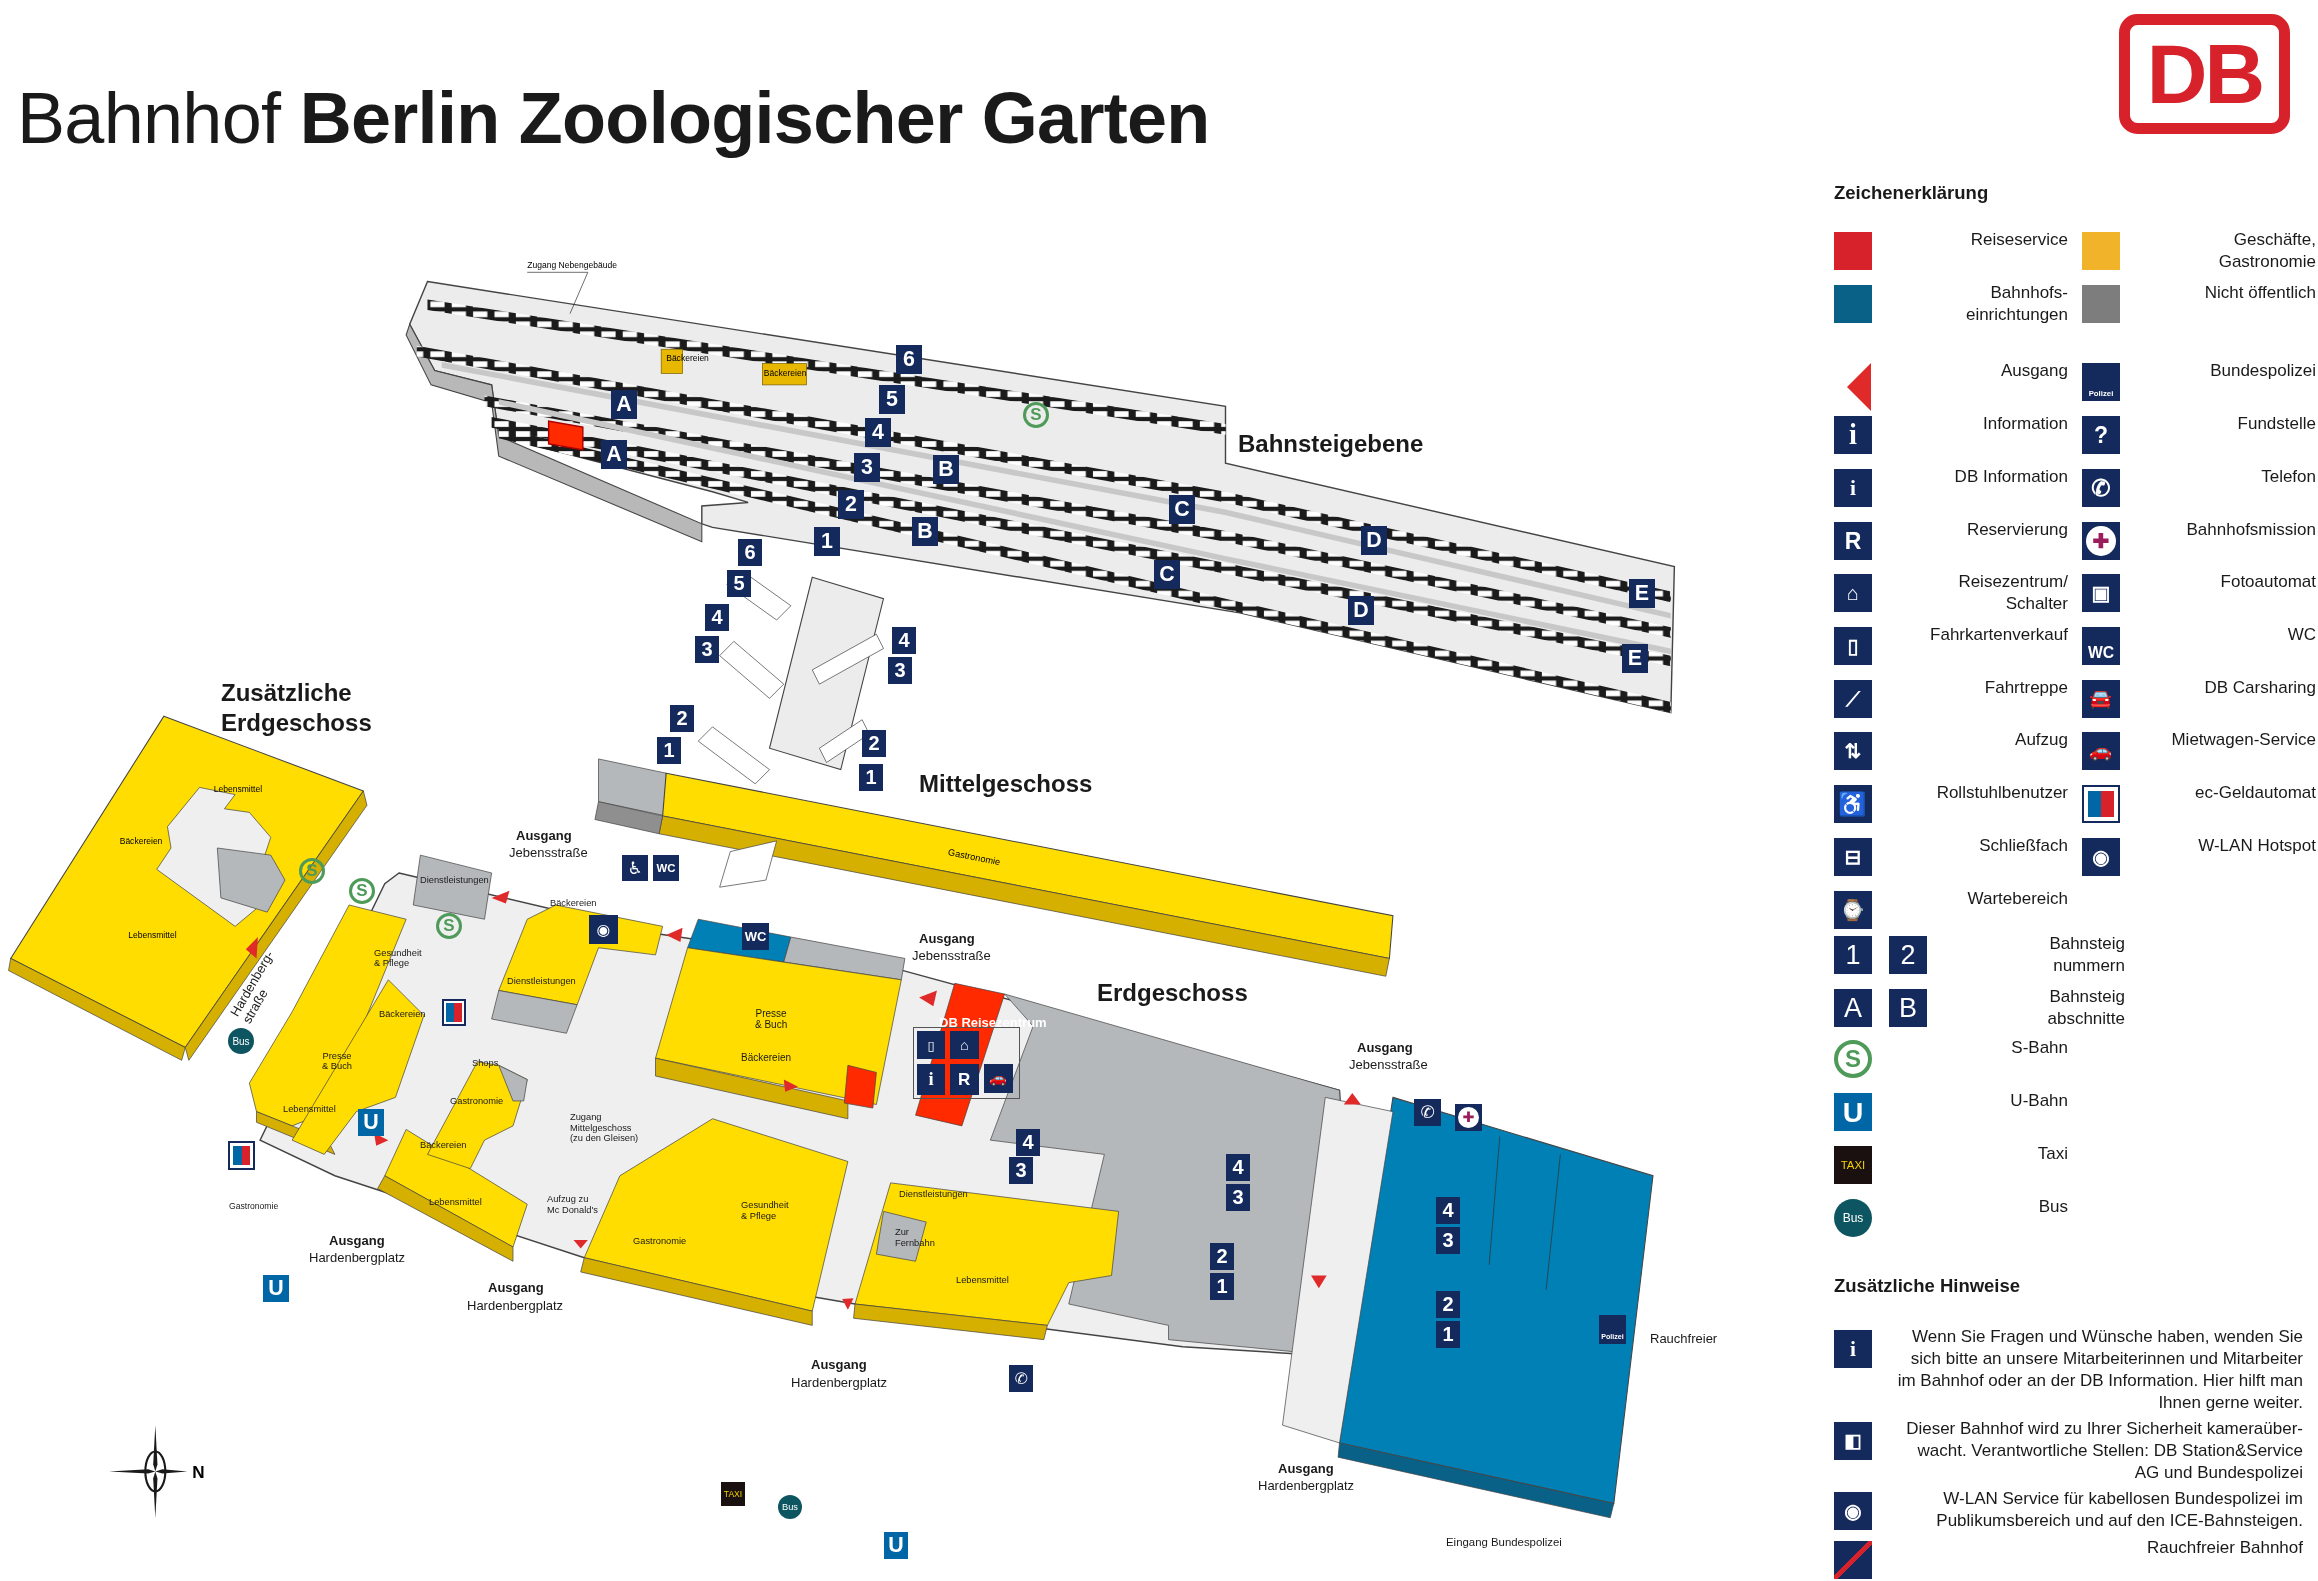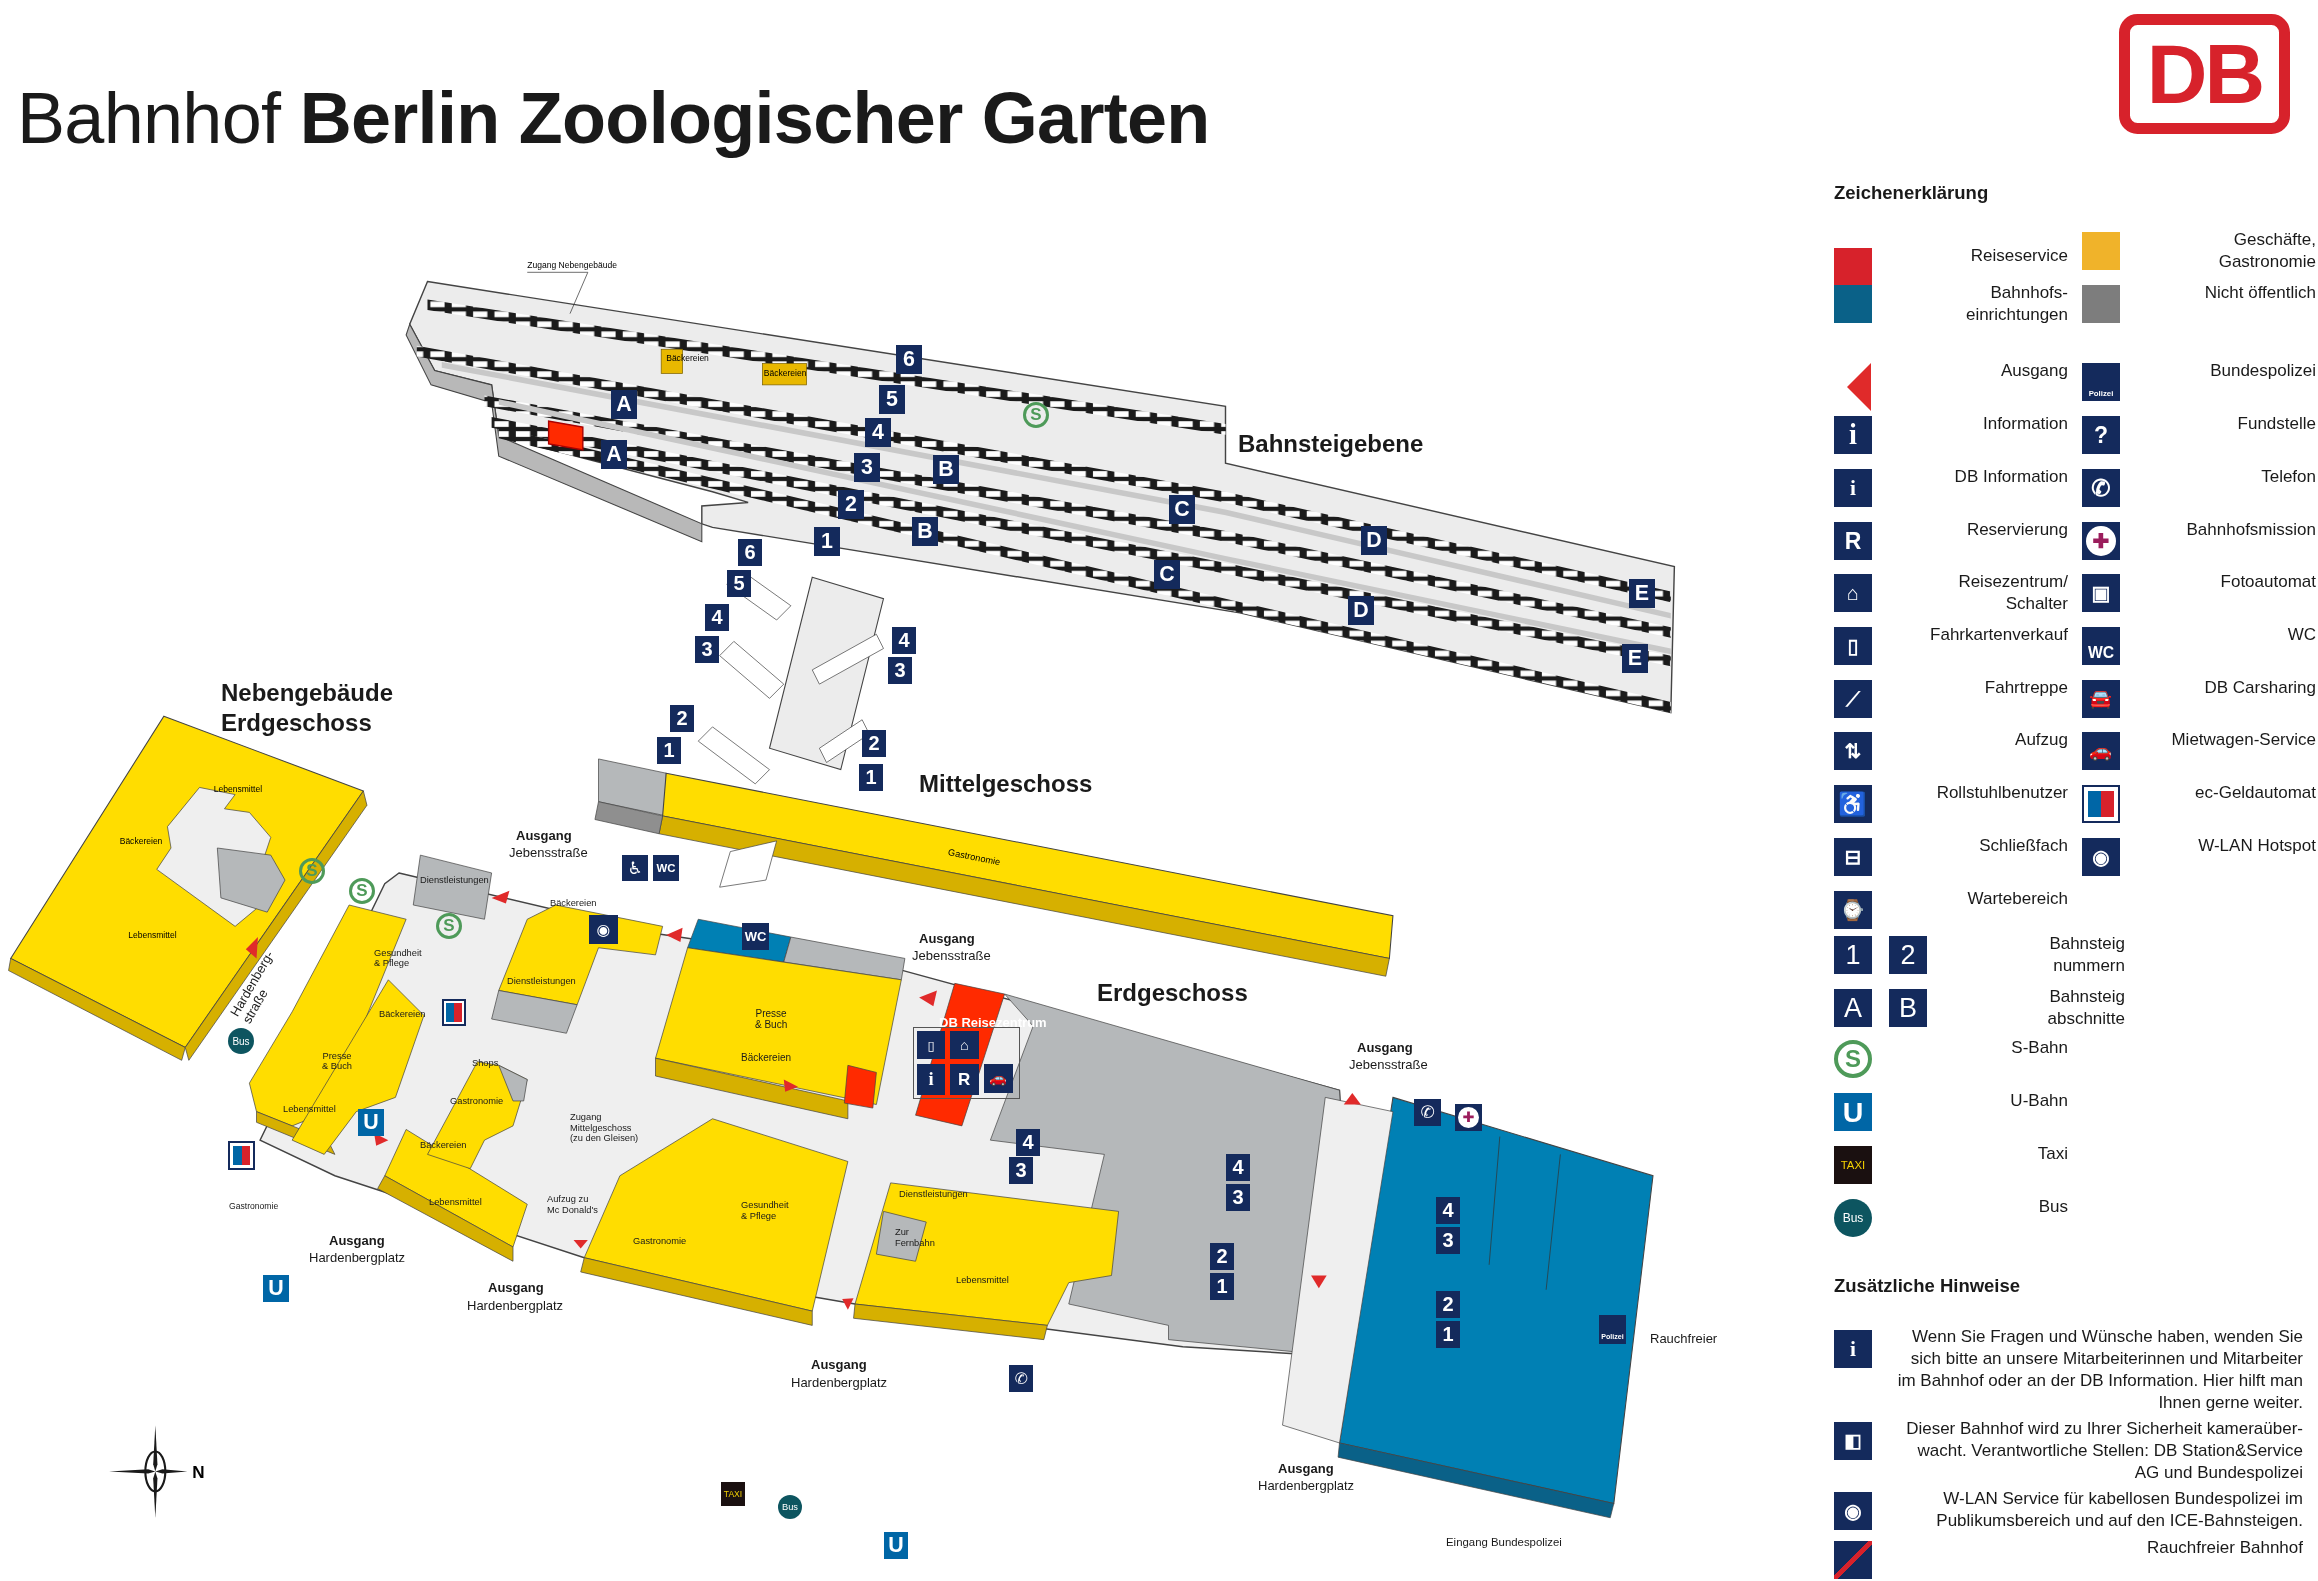--- a/index.html
+++ b/index.html
@@ -155,21 +155,21 @@
     <polygon points="0,65 3,10 0,0 -3,10" fill="#1a1a1a"></polygon>
     <polygon points="-65,0 -10,-3 0,0 -10,3" fill="#1a1a1a"></polygon>
     <polygon points="45,0 10,-3 0,0 10,3" fill="#1a1a1a"></polygon>
     <text x="52" y="9" font-size="24" font-weight="700" font-family="Liberation Sans, sans-serif">N</text>
   </g>
 </svg>
 
 <div class="floorlabel" style="left:1238px;top:430px;">Bahnsteigebene</div>
 <div class="floorlabel" style="left:919px;top:770px;">Mittelgeschoss</div>
 <div class="floorlabel" style="left:1097px;top:979px;">Erdgeschoss</div>
-<div class="floorlabel" style="left:221px;top:678px;line-height:30px;"><span>Nebengebäude</span><br><span>Erdgeschoss</span></div>
+<div class="floorlabel" style="left:221px;top:678px;line-height:30px;"><span>Zusätzliche</span><br><span>Erdgeschoss</span></div>
 
 <div class="maplabel b" style="left:516px;top:828px;">Ausgang</div>
 <div class="maplabel" style="left:509px;top:845px;">Jebensstraße</div>
 <div class="maplabel b" style="left:919px;top:931px;">Ausgang</div>
 <div class="maplabel" style="left:912px;top:948px;">Jebensstraße</div>
 <div class="maplabel b" style="left:1357px;top:1040px;">Ausgang</div>
 <div class="maplabel" style="left:1349px;top:1057px;">Jebensstraße</div>
 <div class="maplabel b" style="left:329px;top:1233px;">Ausgang</div>
 <div class="maplabel" style="left:309px;top:1250px;">Hardenbergplatz</div>
 <div class="maplabel b" style="left:488px;top:1280px;">Ausgang</div>
@@ -277,21 +277,21 @@
   <div class="abs sq" style="left:2.9px;top:2.9px;width:28.5px;height:28.5px;font-size:13px;">▯</div>
   <div class="abs sq" style="left:36px;top:2.9px;width:28.5px;height:28.5px;font-size:14.3px;">⌂</div>
   <div class="abs sq" style="left:2.9px;top:36px;width:28.5px;height:31px;font-size:18.5px;font-family:'Liberation Serif',serif;">i</div>
   <div class="abs sq" style="left:36px;top:36px;width:28.5px;height:31px;font-size:17px;">R</div>
   <div class="abs sq" style="left:70px;top:36px;width:28.5px;height:28.5px;font-size:14.3px;">🚗</div>
 </div>
 
 <div class="abs legend leg-head" style="left:1834px;top:182px;">Zeichenerklärung</div>
 
 <div class="legend">
-  <div class="leg-item" style="left:1834px;top:248px;border-radius:7px;">
+  <div class="leg-item" style="left:1834px;top:232px;border-radius:7px;">
       <div class="ico" style="background:#d7222b;" title="#d7222b"></div>
       <div class="lbl">Reiseservice</div>
     </div>
   <div class="leg-item" style="left:2082px;top:232px;">
       <div class="ico" style="background:#f0b32a;"></div>
       <div class="lbl">Geschäfte,
 Gastronomie</div>
     </div>
   <div class="leg-item" style="left:1834px;top:285px;">
       <div class="ico" style="background:#0a6188;"></div>

